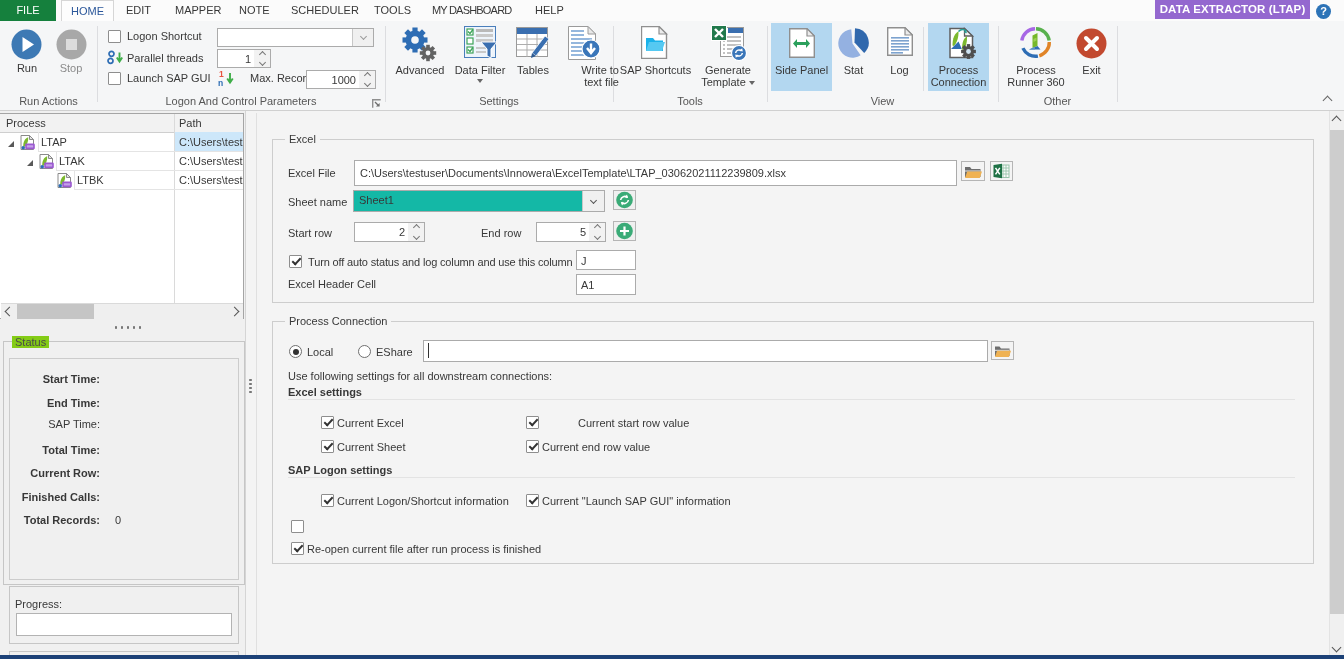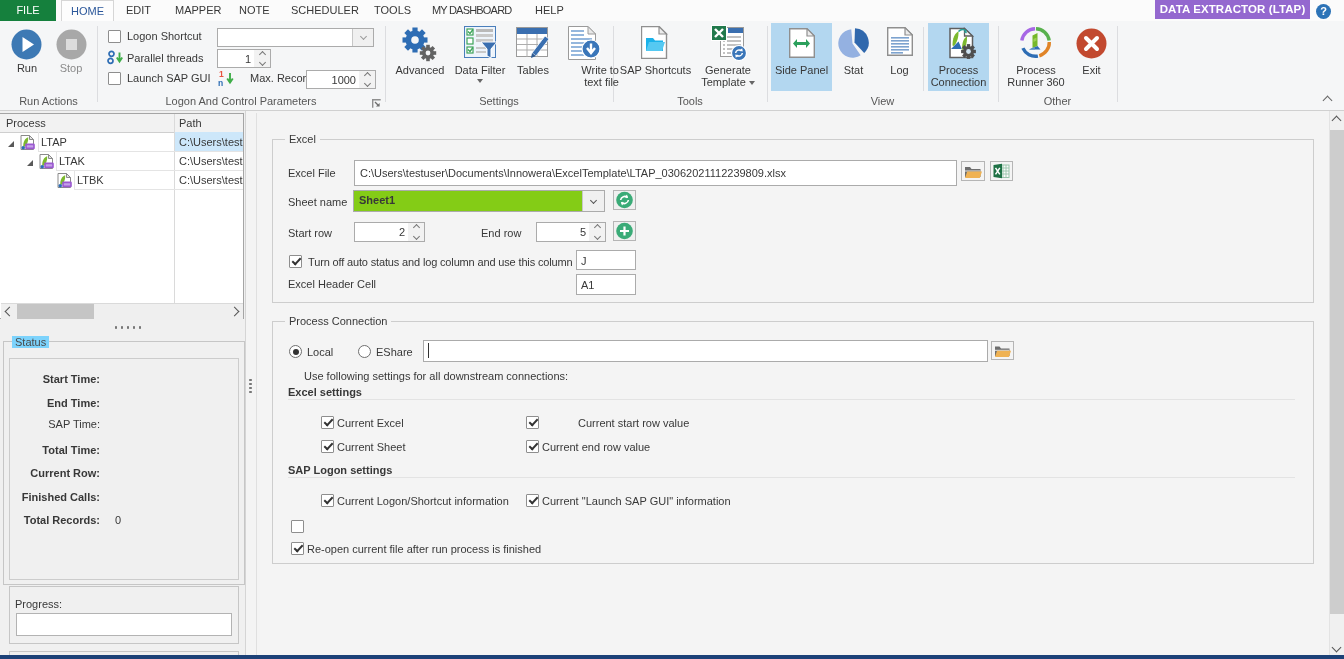--- a/index.html
+++ b/index.html
@@ -336,21 +336,21 @@
   </svg>
 
   <div class="abs" style="left:1px;top:303px;width:242px;height:16px;background:#efefef;border-top:1px solid #dadada;"></div>
   <div class="abs" style="left:17px;top:304px;width:77px;height:15px;background:#c5c5c5;"></div>
   <div class="abs" style="left:6px;top:308px;width:6px;height:6px;border-left:1.6px solid #555;border-bottom:1.6px solid #555;transform:rotate(45deg);"></div>
   <div class="abs" style="left:231px;top:308px;width:6px;height:6px;border-right:1.6px solid #555;border-bottom:1.6px solid #555;transform:rotate(-45deg);"></div>
 
   <div class="abs" style="left:113px;top:326px;width:30px;height:3px;background-image:radial-gradient(circle,#777 1.1px,transparent 1.2px);background-size:6px 3px;"></div>
 
   <div class="abs" style="left:3px;top:341px;width:240px;height:242px;border:1px solid #c6c6c6;"></div>
-  <div class="abs lbl" style="left:12px;top:336px;background:#7dd3fc;padding:0 3px;color:#4a4a4a;">Status</div>
+  <div class="abs lbl" style="left:12px;top:336px;background:#84cc16;padding:0 3px;color:#4a4a4a;">Status</div>
   <div class="abs" style="left:9px;top:358px;width:228px;height:220px;border:1px solid #cccccc;background:#f0f0f0;"></div>
   <div class="abs lbl" style="right:1244px;top:373px;font-weight:bold;">Start Time:</div>
   <div class="abs lbl" style="right:1244px;top:397px;font-weight:bold;padding-left:48px;">End Time:</div>
   <div class="abs lbl" style="right:1244px;top:418px;font-weight:normal;">SAP Time:</div>
   <div class="abs lbl" style="right:1244px;top:444px;font-weight:bold;">Total Time:</div>
   <div class="abs lbl" style="right:1244px;top:467px;font-weight:bold;">Current Row:</div>
   <div class="abs lbl" style="right:1244px;top:491px;font-weight:bold;">Finished Calls:</div>
   <div class="abs lbl" style="right:1244px;top:514px;font-weight:bold;">Total Records:</div>
   <div class="abs lbl" style="left:115px;top:514px;">0</div>
 
@@ -377,21 +377,21 @@
   <svg class="abs" style="left:990px;top:161px;" width="23" height="20">
     <rect x="0.5" y="0.5" width="22" height="19" fill="#f4f4f4" stroke="#b5b5b5"></rect>
     <g opacity="0.55">
       <rect x="10" y="4" width="9" height="12.5" fill="#fff" stroke="#4e9e6f" stroke-width="1"></rect>
       <path d="M10 7 L19 7 M10 10 L19 10 M10 13 L19 13 M13 4 L13 16.5 M16 4 L16 16.5" stroke="#4e9e6f" stroke-width="0.9"></path>
     </g>
     <path d="M3.5 4 L12 2.8 L12 17.2 L3.5 16 Z" fill="#1e7145"></path>
     <path d="M5.5 6.8 L9.8 13.3 M9.8 6.8 L5.5 13.3" stroke="#fff" stroke-width="1.5"></path>
   </svg>
   <div class="abs lbl" style="left:288px;top:196px;">Sheet name</div>
-  <div class="abs" style="left:353px;top:190px;width:252px;height:22px;background:#84cc16;border:1px solid #ababab;box-sizing:border-box;font-weight:bold;">
+  <div class="abs" style="left:353px;top:190px;width:252px;height:22px;background:#14b8a6;border:1px solid #ababab;box-sizing:border-box;">
     <div style="position:absolute;left:5px;top:3px;">Sheet1</div>
     <div style="position:absolute;right:0;top:0;width:21px;height:100%;background:#f0f0f0;border-left:1px solid #c7c7c7;display:flex;align-items:center;justify-content:center;">
         <span class="chd" style="border-color:#555;margin-top:-2px;"></span>
       </div>
   </div>
   <svg class="abs" style="left:613px;top:190px;" width="23" height="20">
     <rect x="0.5" y="0.5" width="22" height="19" fill="#f0f0f0" stroke="#b5b5b5"></rect>
     <circle cx="11.5" cy="10" r="8.3" fill="#3aab77"></circle>
     <path d="M7.6 10 a4.1 4.1 0 0 1 6.9 -2.4 M15.4 10 a4.1 4.1 0 0 1 -6.9 2.4" stroke="#fff" stroke-width="1.6" fill="none"></path>
     <path d="M14 4.6 L15.1 8 L11.7 7.3 Z" fill="#fff"></path>
@@ -441,21 +441,21 @@
   <div class="rad" style="left:358px;top:345px;"></div>
   <div class="abs lbl" style="left:376px;top:346px;">EShare</div>
   <div class="abs" style="left:423px;top:340px;width:565px;height:22px;background:#fff;border:1px solid #ababab;box-sizing:border-box;"></div>
   <div class="abs" style="left:428px;top:343px;width:1px;height:15px;background:#333;"></div>
   <svg class="abs" style="left:991px;top:341px;" width="23" height="19">
     <rect x="0.5" y="0.5" width="22" height="18" fill="#f4f4f4" stroke="#b5b5b5"></rect>
     <path d="M4 5.5 L8.5 5.5 L10 7.5 L18.5 7.5 L18.5 15 L4 15 Z" fill="#6e6e6e"></path>
     <path d="M4 8.8 L18 8.8 L18 9.8 L4 9.8 Z" fill="#e8e8e8"></path>
     <path d="M6 9.8 L20 9.8 L18 16 L4 16 Z" fill="#efb253"></path>
   </svg>
-  <div class="abs lbl" style="left:288px;top:370px;margin-left:16px;">Use following settings for all downstream connections:</div>
+  <div class="abs lbl" style="left:288px;top:370px;">Use following settings for all downstream connections:</div>
   <div class="abs lbl" style="left:288px;top:386px;font-weight:bold;">Excel settings</div>
   <div class="abs" style="left:288px;top:399px;width:1007px;height:1px;background:#e3e3e3;"></div>
   <div class="cb ck" style="left:321px;top:416px;"></div>
   <div class="abs lbl" style="left:337px;top:417px;">Current Excel</div>
   <div class="cb ck" style="left:526px;top:416px;"></div>
   <div class="abs lbl" style="left:542px;top:417px;margin-left:36px;">Current start row value</div>
   <div class="cb ck" style="left:321px;top:440px;"></div>
   <div class="abs lbl" style="left:337px;top:441px;">Current Sheet</div>
   <div class="cb ck" style="left:526px;top:440px;"></div>
   <div class="abs lbl" style="left:542px;top:441px;">Current end row value</div>

